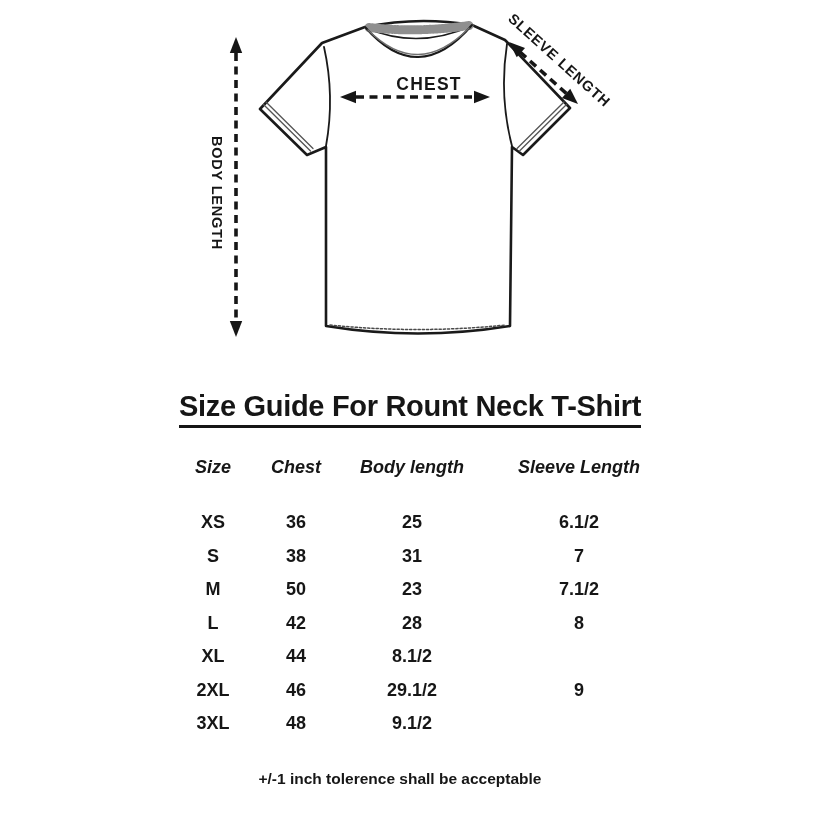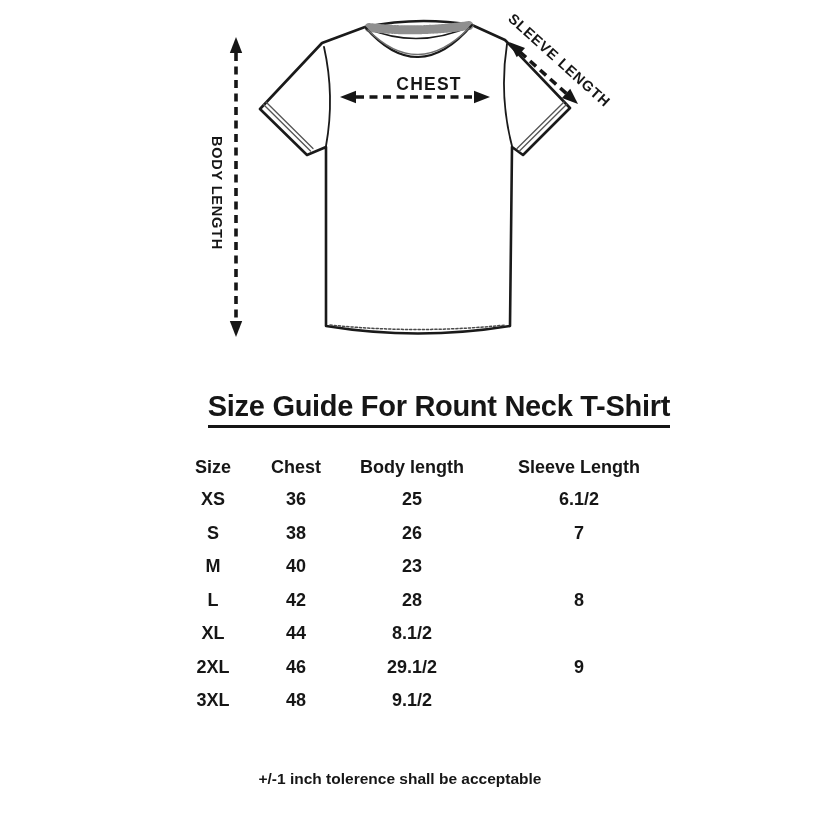--- a/index.html
+++ b/index.html
@@ -27,21 +27,21 @@
     font-family: "Liberation Sans", sans-serif;
     font-weight: bold;
     fill: #161616;
   }
   .page-title {
     position: absolute;
     top: 390px;
     left: 150px;
     width: 520px;
     margin: 0;
-    text-align: right;
+    text-align: center;
     font-size: 29px;
     font-weight: bold;
     letter-spacing: -0.3px;
     color: #161616;
   }
   .page-title .title-text {
     display: inline-block;
     border-bottom: 3px solid #161616;
     padding-bottom: 2px;
   }
@@ -59,21 +59,22 @@
     display: flex;
     justify-content: center;
     align-items: center;
     height: 33.5px;
     white-space: nowrap;
     font-weight: bold;
     font-size: 18px;
     color: #161616;
   }
   .trow.thead {
-    margin-bottom: 2px;
+    margin-bottom: 25px;
+    font-style: italic;
   }
   .trow.thead .cell {
     height: 28px;
     font-size: 18px;
   }
   .footer-note {
     position: absolute;
     top: 769px;
     left: 0;
     width: 800px;
@@ -170,27 +171,28 @@
 
     <div class="trow">
       <div class="cell">XS</div>
       <div class="cell">36</div>
       <div class="cell">25</div>
       <div class="cell">6.1/2</div>
     </div>
     <div class="trow">
       <div class="cell">S</div>
       <div class="cell">38</div>
-      <div class="cell">26</div>
+      <div class="cell">31</div>
       <div class="cell">7</div>
     </div>
     <div class="trow">
       <div class="cell">M</div>
-      <div class="cell">40</div>
+      <div class="cell">50</div>
       <div class="cell">23</div>
+      <div class="cell">7.1/2</div>
     </div>
     <div class="trow">
       <div class="cell">L</div>
       <div class="cell">42</div>
       <div class="cell">28</div>
       <div class="cell">8</div>
     </div>
     <div class="trow">
       <div class="cell">XL</div>
       <div class="cell">44</div>

